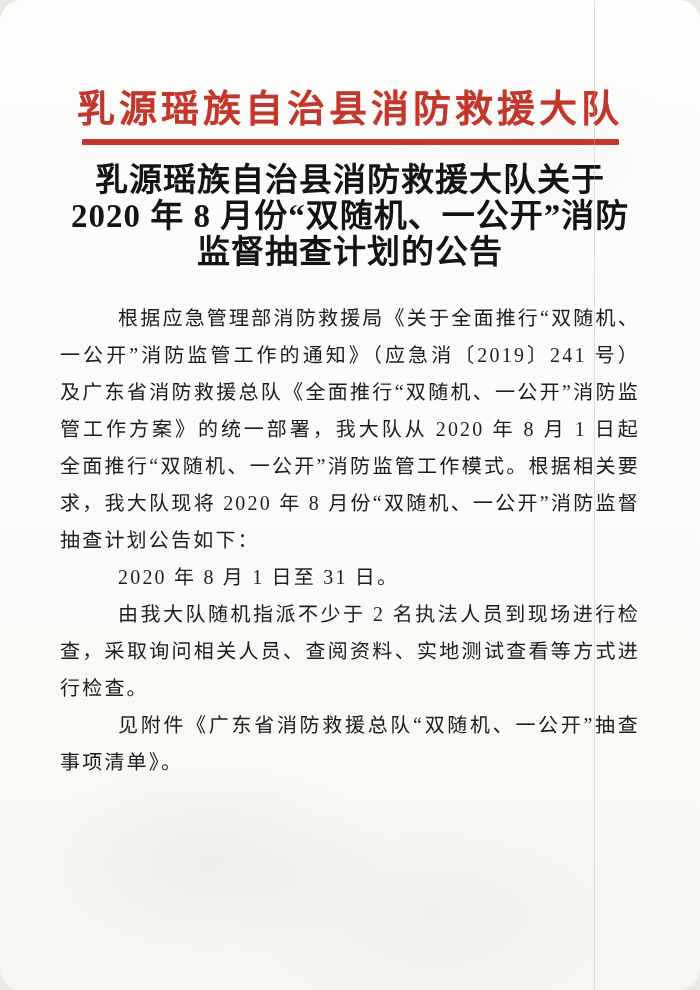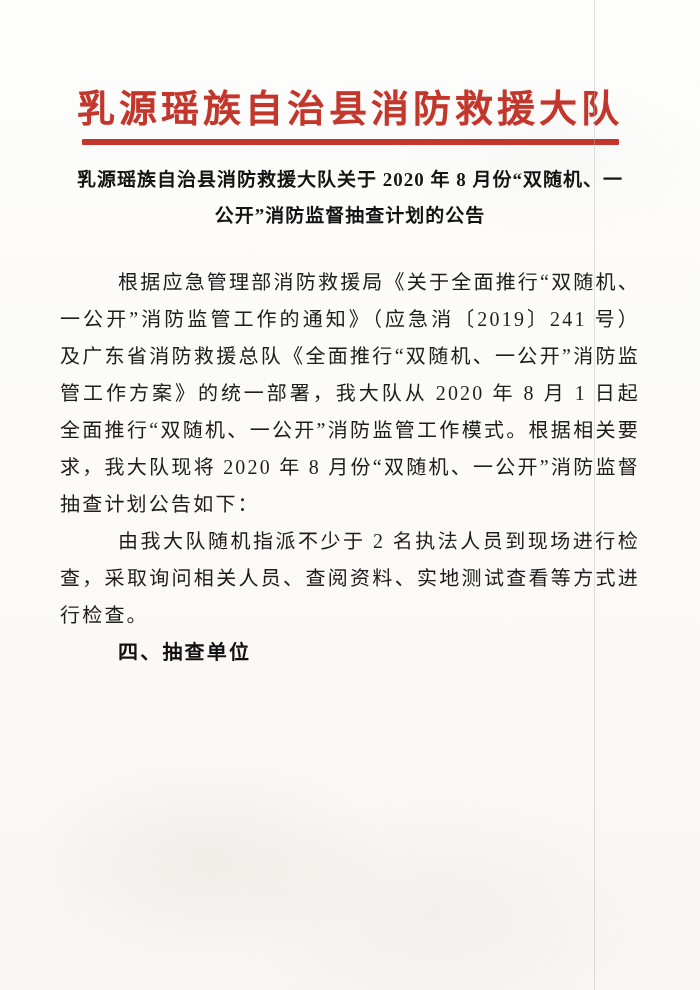--- a/index.html
+++ b/index.html
@@ -12,20 +12,21 @@
     position: relative;
     width: 700px;
     height: 990px;
     margin: 0 auto;
     overflow: hidden;
     background:
       radial-gradient(ellipse 260px 140px at 30% 87%, rgba(205,203,196,0.22), rgba(205,203,196,0) 70%),
       radial-gradient(ellipse 300px 160px at 62% 92%, rgba(208,206,200,0.16), rgba(208,206,200,0) 70%),
       radial-gradient(ellipse 220px 120px at 78% 16%, rgba(210,208,202,0.10), rgba(210,208,202,0) 70%),
       linear-gradient(180deg, #fdfdfc 0%, #fbfaf8 55%, #f7f6f2 100%);
+    border-radius: 21px;
   }
   
   .scan-vline {
     position: absolute;
     left: 594px;
     top: 0;
     width: 1px;
     height: 100%;
     background: rgba(185,185,185,0.45);
     pointer-events: none;
@@ -46,21 +47,21 @@
   .red-rule {
     width: 537px;
     height: 6px;
     margin: 7px auto 0 auto;
     background: #c3362b;
     border-radius: 1px;
   }
   .doc-title {
     width: 560px;
     margin: 17px auto 0 auto;
-    font-size: 19px;
+    font-size: 33px;
     line-height: 36px;
     font-weight: bold;
     letter-spacing: 1px;
     text-align: center;
     color: #141414;
   }
   .doc-body {
     width: 580px;
     margin: 30px auto 0 auto;
     color: #1d1d1d;
@@ -90,21 +91,22 @@
     <h1 class="agency-name">乳源瑶族自治县消防救援大队</h1>
     <div class="red-rule"></div>
   </header>
 
   <h2 class="doc-title">乳源瑶族自治县消防救援大队关于 2020 年 8 月份“双随机、一公开”消防监督抽查计划的公告</h2>
 
   <main class="doc-body">
 
     <p class="para">根据应急管理部消防救援局《关于全面推行“双随机、一公开”消防监管工作的通知》（应急消〔2019〕241 号）及广东省消防救援总队《全面推行“双随机、一公开”消防监管工作方案》的统一部署，我大队从 2020 年 8 月 1 日起全面推行“双随机、一公开”消防监管工作模式。根据相关要求，我大队现将 2020 年 8 月份“双随机、一公开”消防监督抽查计划公告如下：</p>
 
+    <p class="para">2020 年 8 月 1 日至 31 日。</p>
 
     <p class="para">由我大队随机指派不少于 2 名执法人员到现场进行检查，采取询问相关人员、查阅资料、实地测试查看等方式进行检查。</p>
 
+    <p class="para">见附件《广东省消防救援总队“双随机、一公开”抽查事项清单》。</p>
 
-    <h3 class="sec-heading">四、抽查单位</h3>
 
   </main>
 
 </div>
 
 </body></html>

